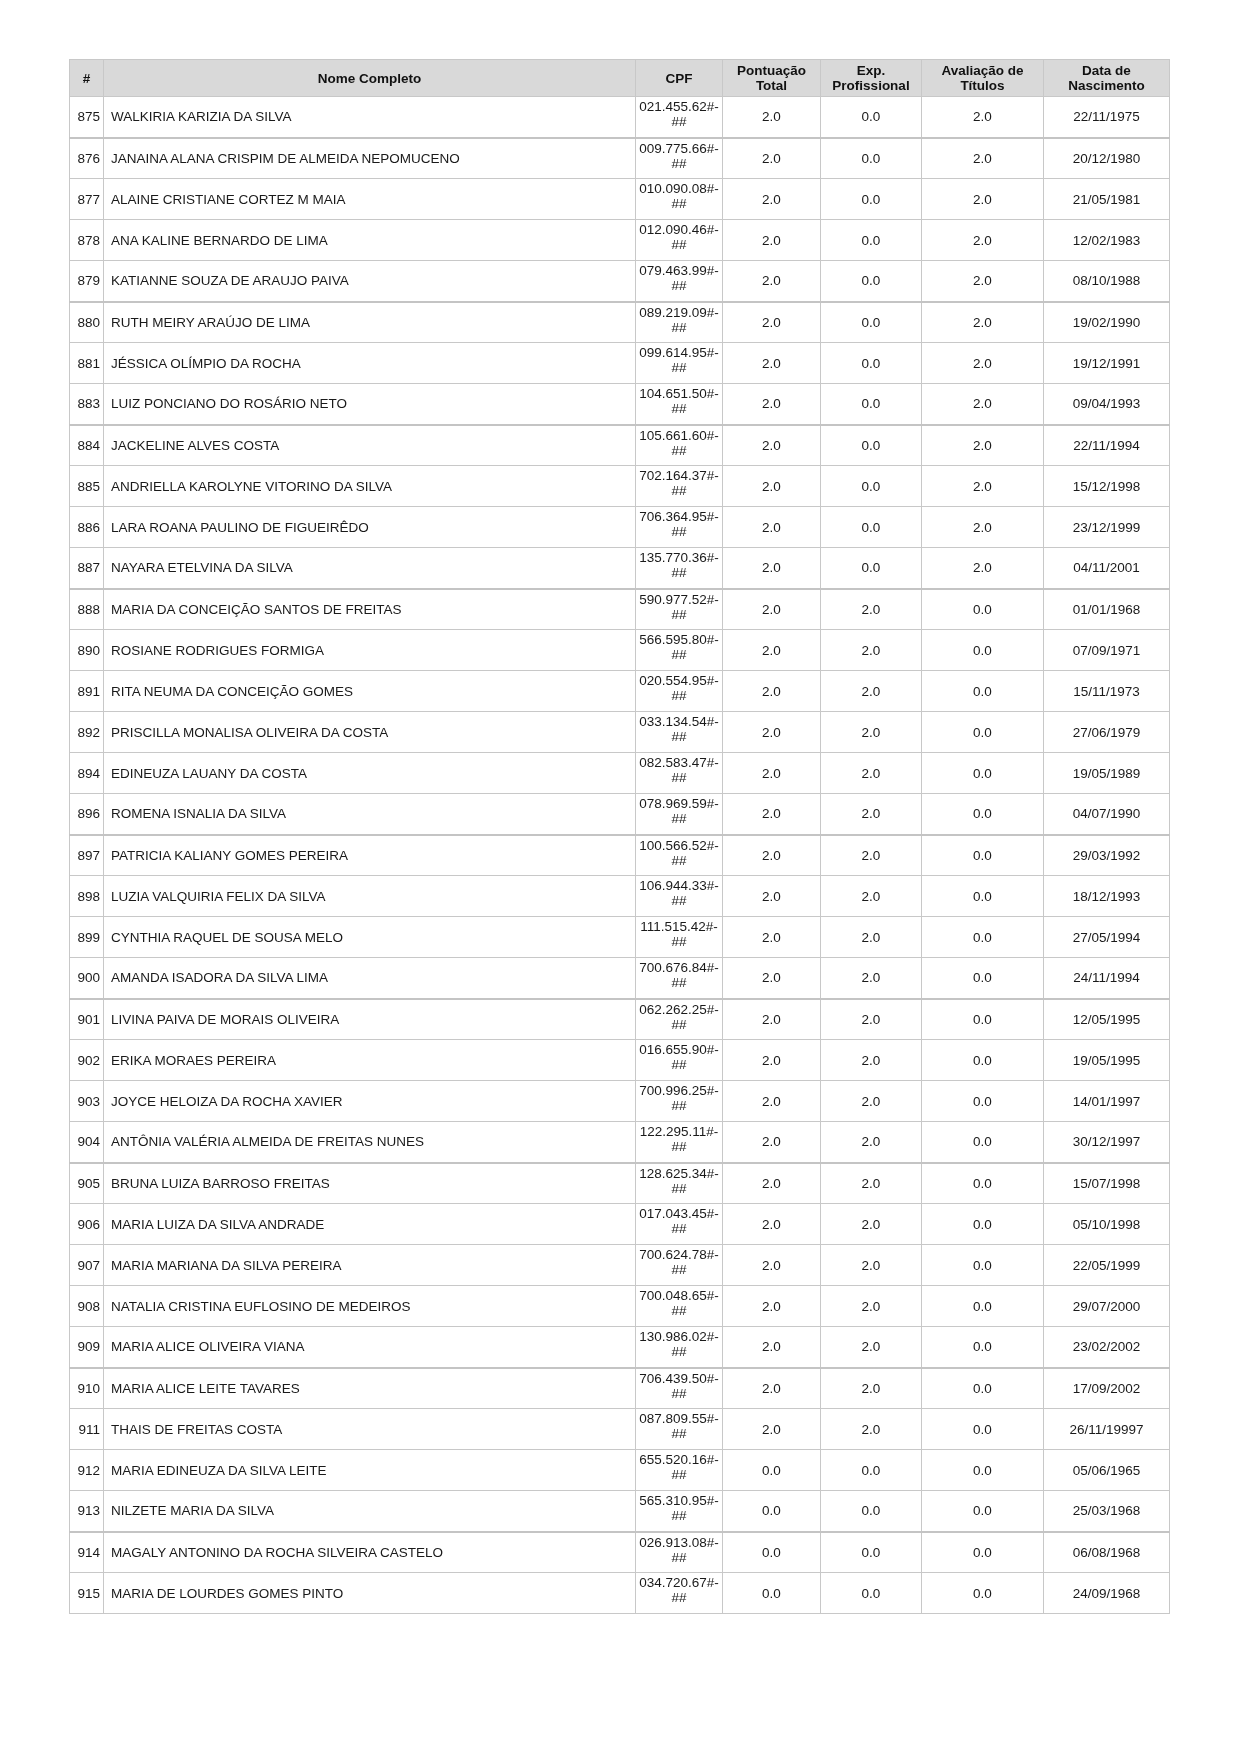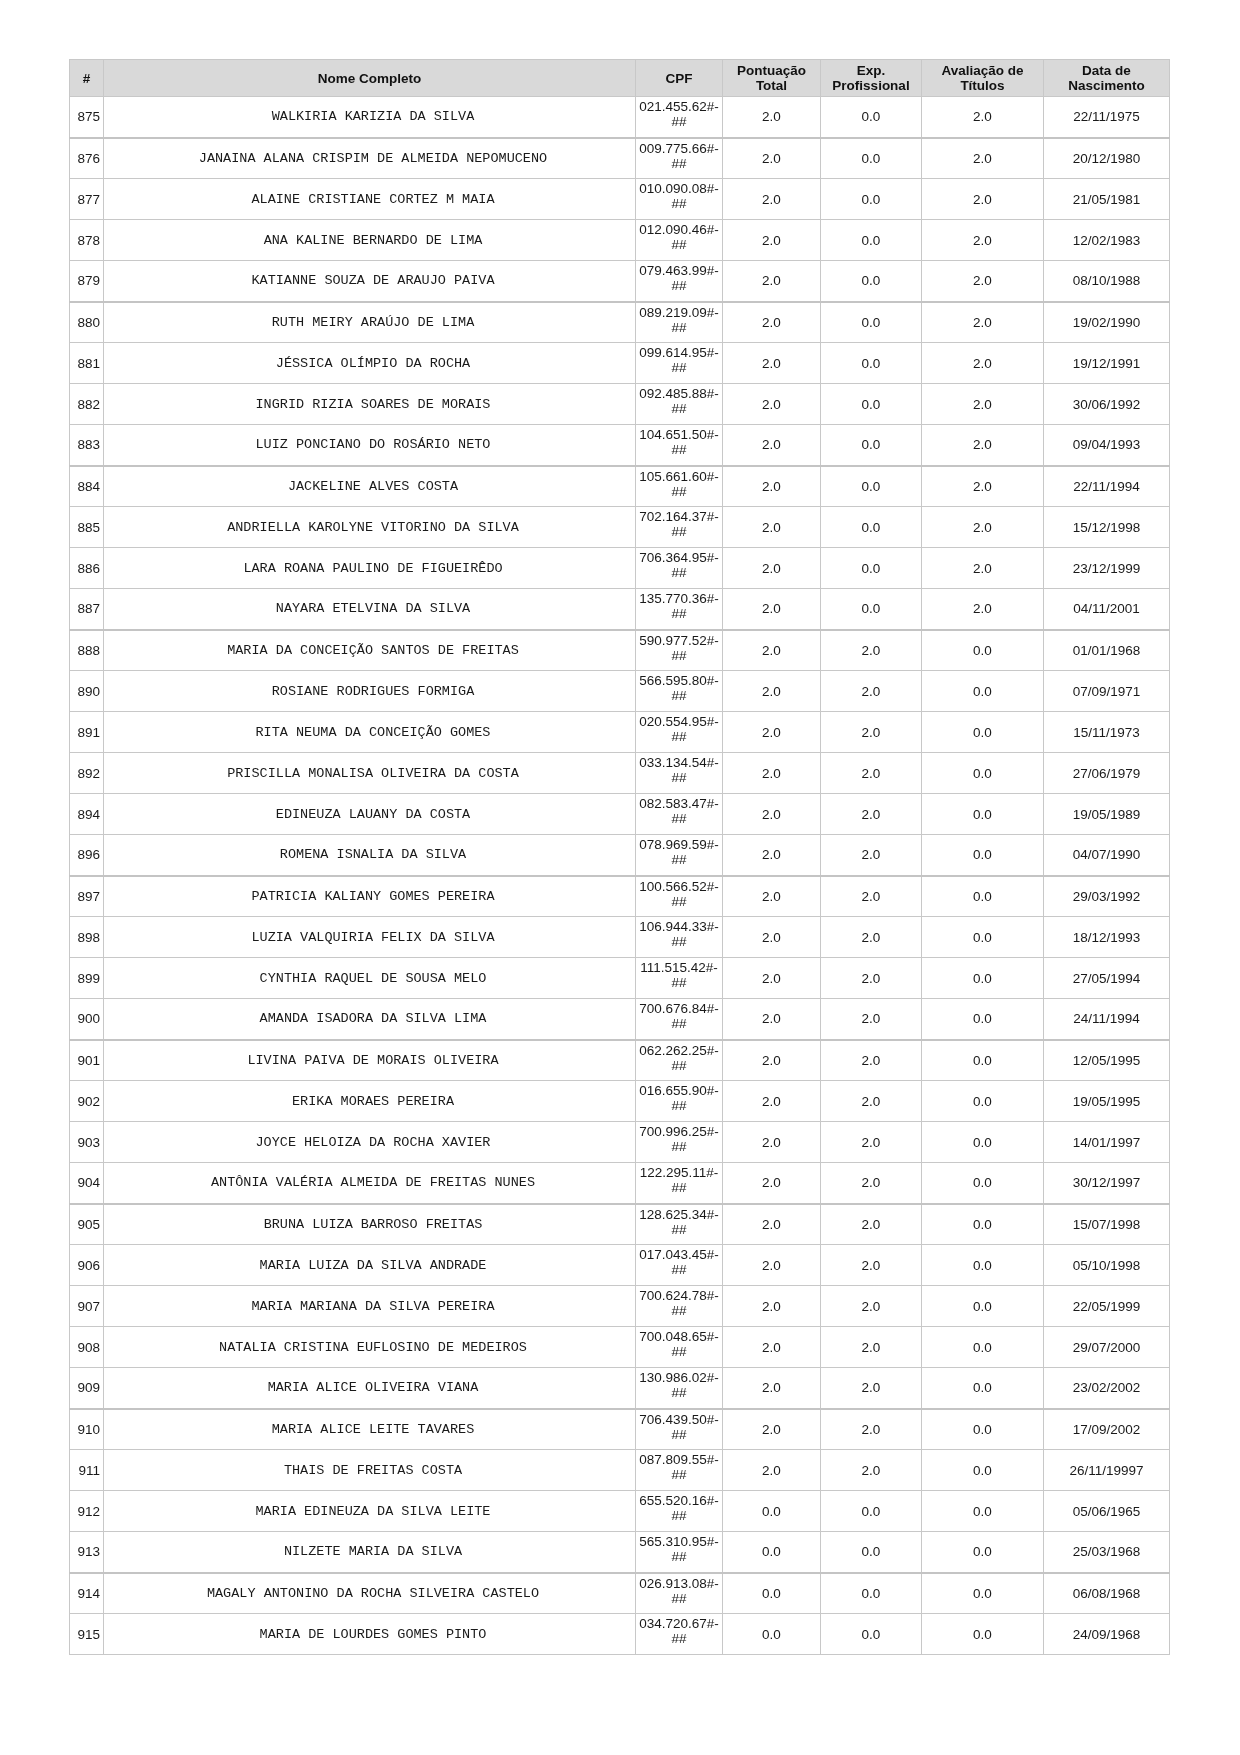--- a/index.html
+++ b/index.html
@@ -44,25 +44,24 @@
       height: 41px;
     }
     tbody tr.group-start td {
       border-top: 2px solid #c4c4c4;
     }
     td.num {
       text-align: right;
       padding-right: 3px;
     }
     td.name {
-      text-align: center;
+      text-align: left;
       padding-left: 7px;
       white-space: nowrap;
       overflow: hidden;
-      font-family: Liberation Mono, monospace;
     }
     td.cpf {
       text-align: center;
       line-height: 15px;
       vertical-align: top;
       padding-top: 2px;
       margin-left: 36px;
     }
     td.cpf span { display: block; }
     td.center {
@@ -192,32 +191,20 @@
           <td class="cpf">
             <span>099.614.95#-</span>
             <span>##</span>
           </td>
           <td class="center">2.0</td>
           <td class="center">0.0</td>
           <td class="center">2.0</td>
           <td class="center">19/12/1991</td>
         </tr>
         <tr>
-          <td class="num">882</td>
-          <td class="name">INGRID RIZIA SOARES DE MORAIS</td>
-          <td class="cpf">
-            <span>092.485.88#-</span>
-            <span>##</span>
-          </td>
-          <td class="center">2.0</td>
-          <td class="center">0.0</td>
-          <td class="center">2.0</td>
-          <td class="center">30/06/1992</td>
-        </tr>
-        <tr>
           <td class="num">883</td>
           <td class="name">LUIZ PONCIANO DO ROSÁRIO NETO</td>
           <td class="cpf">
             <span>104.651.50#-</span>
             <span>##</span>
           </td>
           <td class="center">2.0</td>
           <td class="center">0.0</td>
           <td class="center">2.0</td>
           <td class="center">09/04/1993</td>

